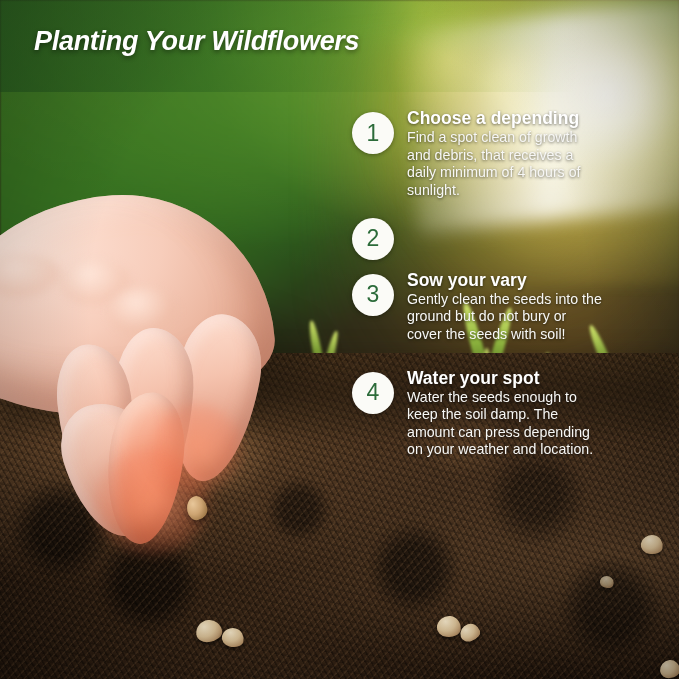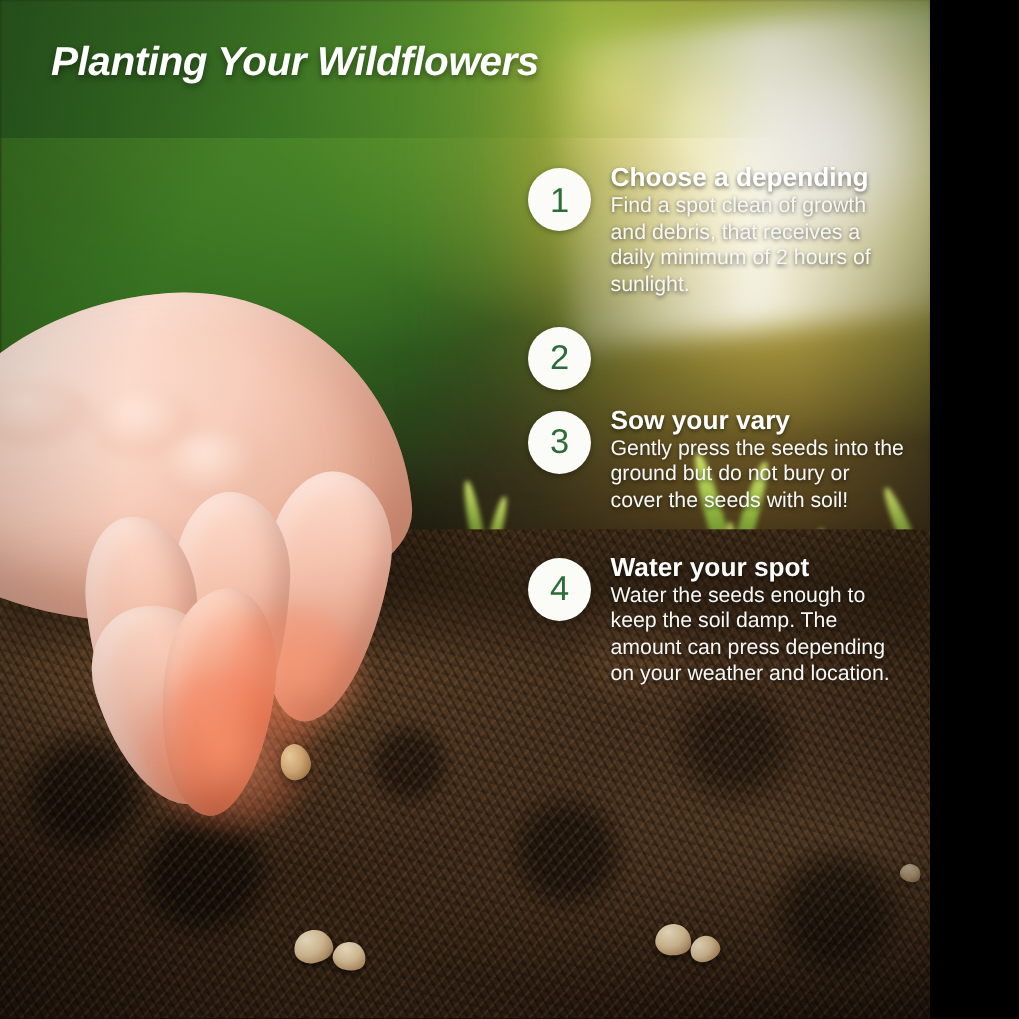--- a/index.html
+++ b/index.html
@@ -6,21 +6,21 @@
     margin: 0;
     padding: 0;
     background: #000;
   }
   body {
     font-family: "Liberation Sans", sans-serif;
   }
 
   .poster {
     position: relative;
-    width: 620px;
+    width: 679px;
     height: 679px;
     overflow: hidden;
     background: #2c1d12;
   }
 
   
   .photo { position: absolute; inset: 0; overflow: hidden; }
 
   
   .bg-foliage {
@@ -329,37 +329,37 @@
   <div class="poster-title">Planting Your Wildflowers</div>
 
   <div class="steps">
 
     <div class="step step-1">
       <div class="step-badge">
         <span class="step-num">1</span>
       </div>
       <div class="step-text">
         <p class="step-heading">Choose a depending</p>
-        <p class="step-body">Find a spot clean of growth and debris, that receives a daily minimum of 2 hours of sunlight.</p>
+        <p class="step-body">Find a spot clean of growth and debris, that receives a daily minimum of 4 hours of sunlight.</p>
       </div>
     </div>
 
     <div class="step step-2">
       <div class="step-badge">
         <span class="step-num">2</span>
       </div>
     </div>
 
     <div class="step step-3">
       <div class="step-badge">
         <span class="step-num">3</span>
       </div>
       <div class="step-text">
         <p class="step-heading">Sow your vary</p>
-        <p class="step-body">Gently press the seeds into the ground but do not bury or cover the seeds with soil!</p>
+        <p class="step-body">Gently clean the seeds into the ground but do not bury or cover the seeds with soil!</p>
       </div>
     </div>
 
     <div class="step step-4">
       <div class="step-badge">
         <span class="step-num">4</span>
       </div>
       <div class="step-text">
         <p class="step-heading">Water your spot</p>
         <p class="step-body">Water the seeds enough to keep the soil damp. The amount can press depending on your weather and location.</p>

